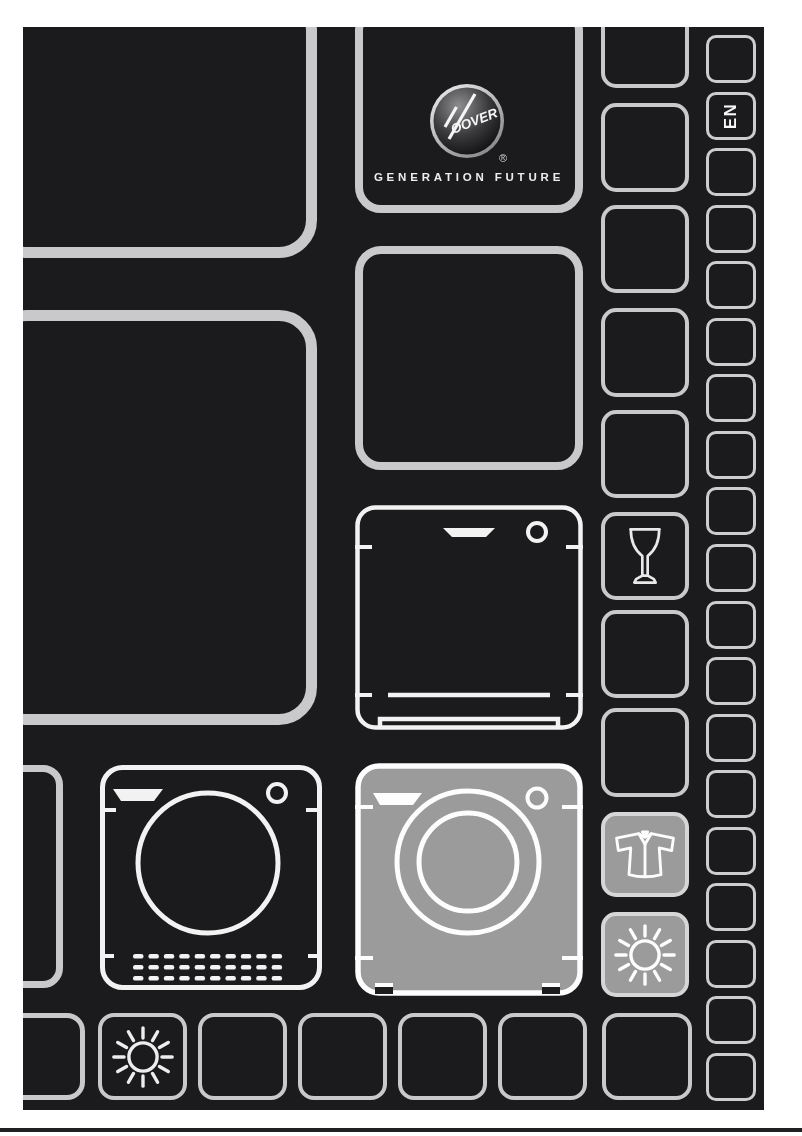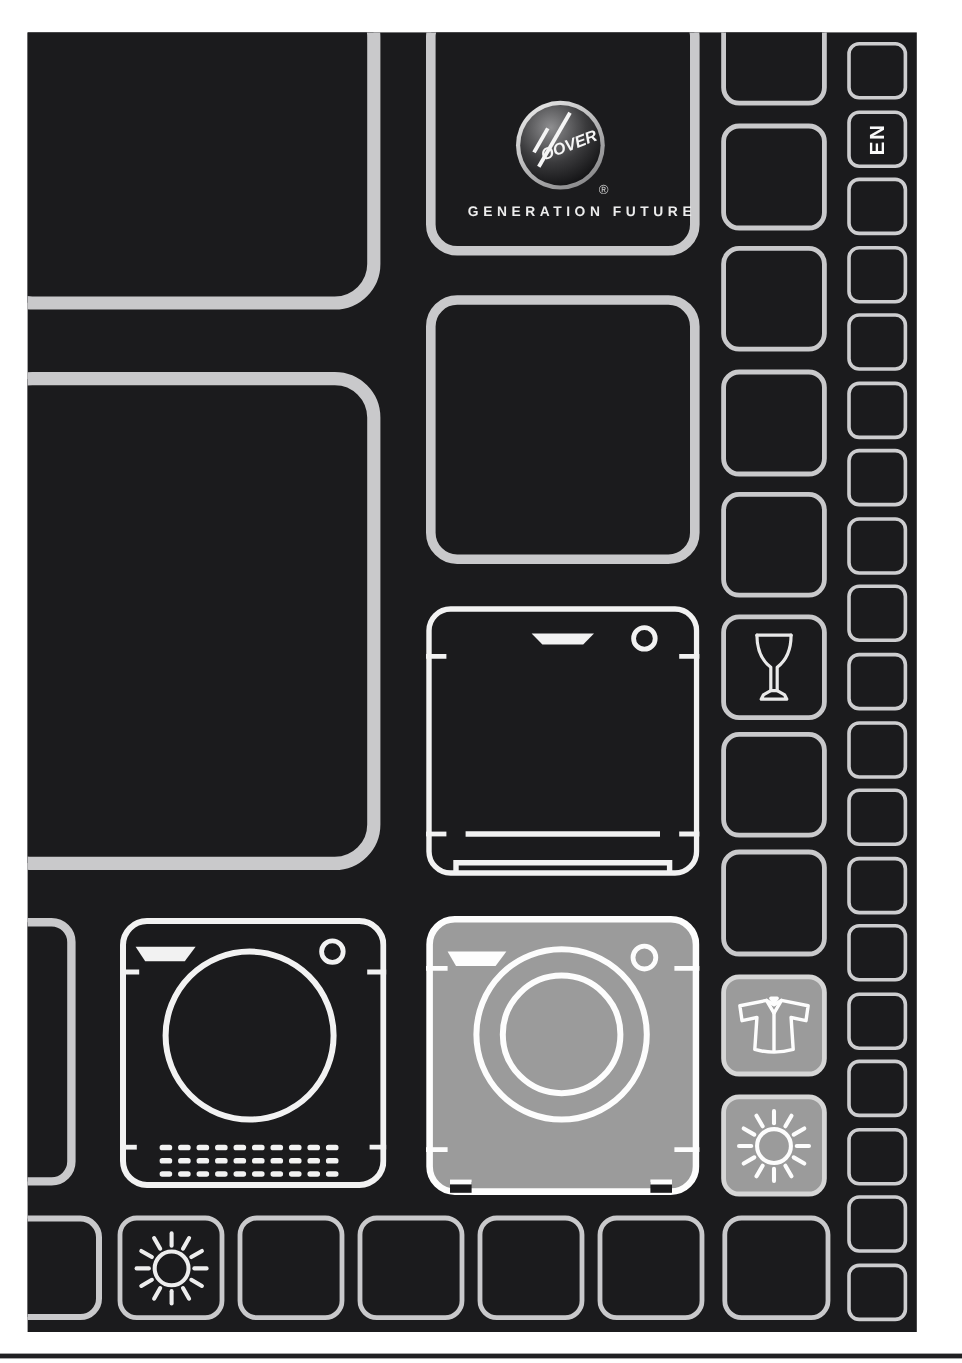--- a/index.html
+++ b/index.html
@@ -12,21 +12,21 @@
   .bx.brow{border-width:4px;border-radius:16px;}
   .bx.grey{background:#9b9b9b;border-color:#d6d6d6;}
   .rsq{position:absolute;left:683px;width:50px;height:48px;box-sizing:border-box;background:#1b1b1d;
        border:3px solid #cdcdcf;border-radius:10px;display:flex;align-items:center;justify-content:center;}
   .rsq.lang span{display:block;transform:rotate(-90deg);color:#fafafa;font-weight:bold;font-size:17px;letter-spacing:1.5px;}
   .icon-center{display:flex;align-items:center;justify-content:center;}
   
   .hoover-panel{display:block;}
   .logo-wrap{position:absolute;left:0;top:68px;width:100%;text-align:center;}
   .tagline{position:absolute;left:0;top:158px;width:100%;text-align:center;color:#ededed;
-           font-size:11.5px;font-weight:bold;letter-spacing:3.8px;white-space:nowrap;padding-left:16px;}
+           font-size:11.5px;font-weight:bold;letter-spacing:3.8px;white-space:nowrap;}
   .footer-rule{position:absolute;left:0;top:1128px;width:802px;height:4px;}
   svg{display:block;}
 </style>
 </head>
 <body>
 
 <div class="page">
   <div class="canvas">
 
     <div class="bx thick" style="left:-34px;top:-34px;width:328px;height:265px;"></div>

